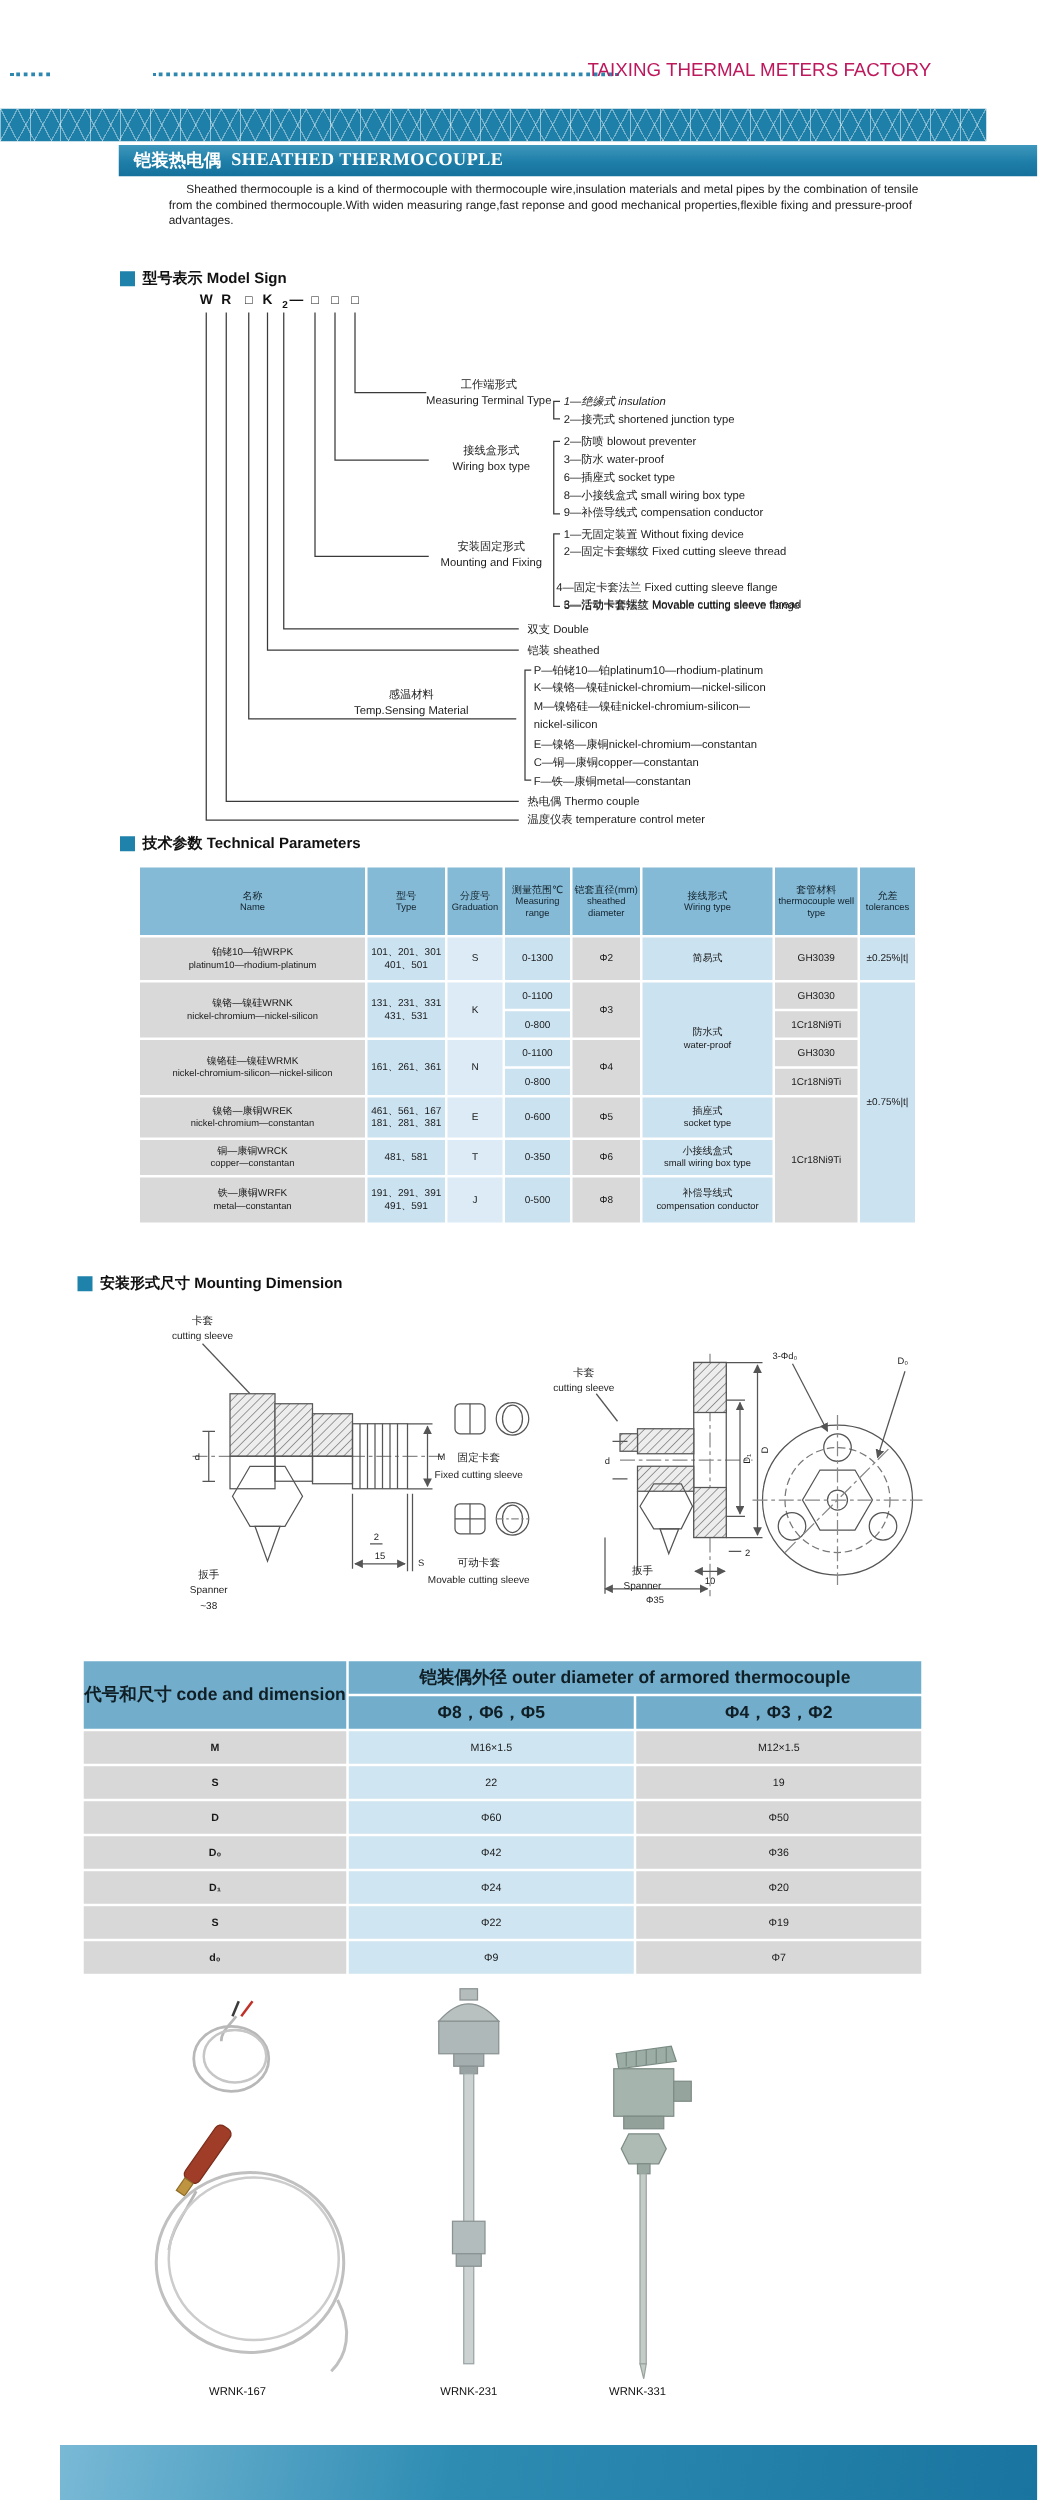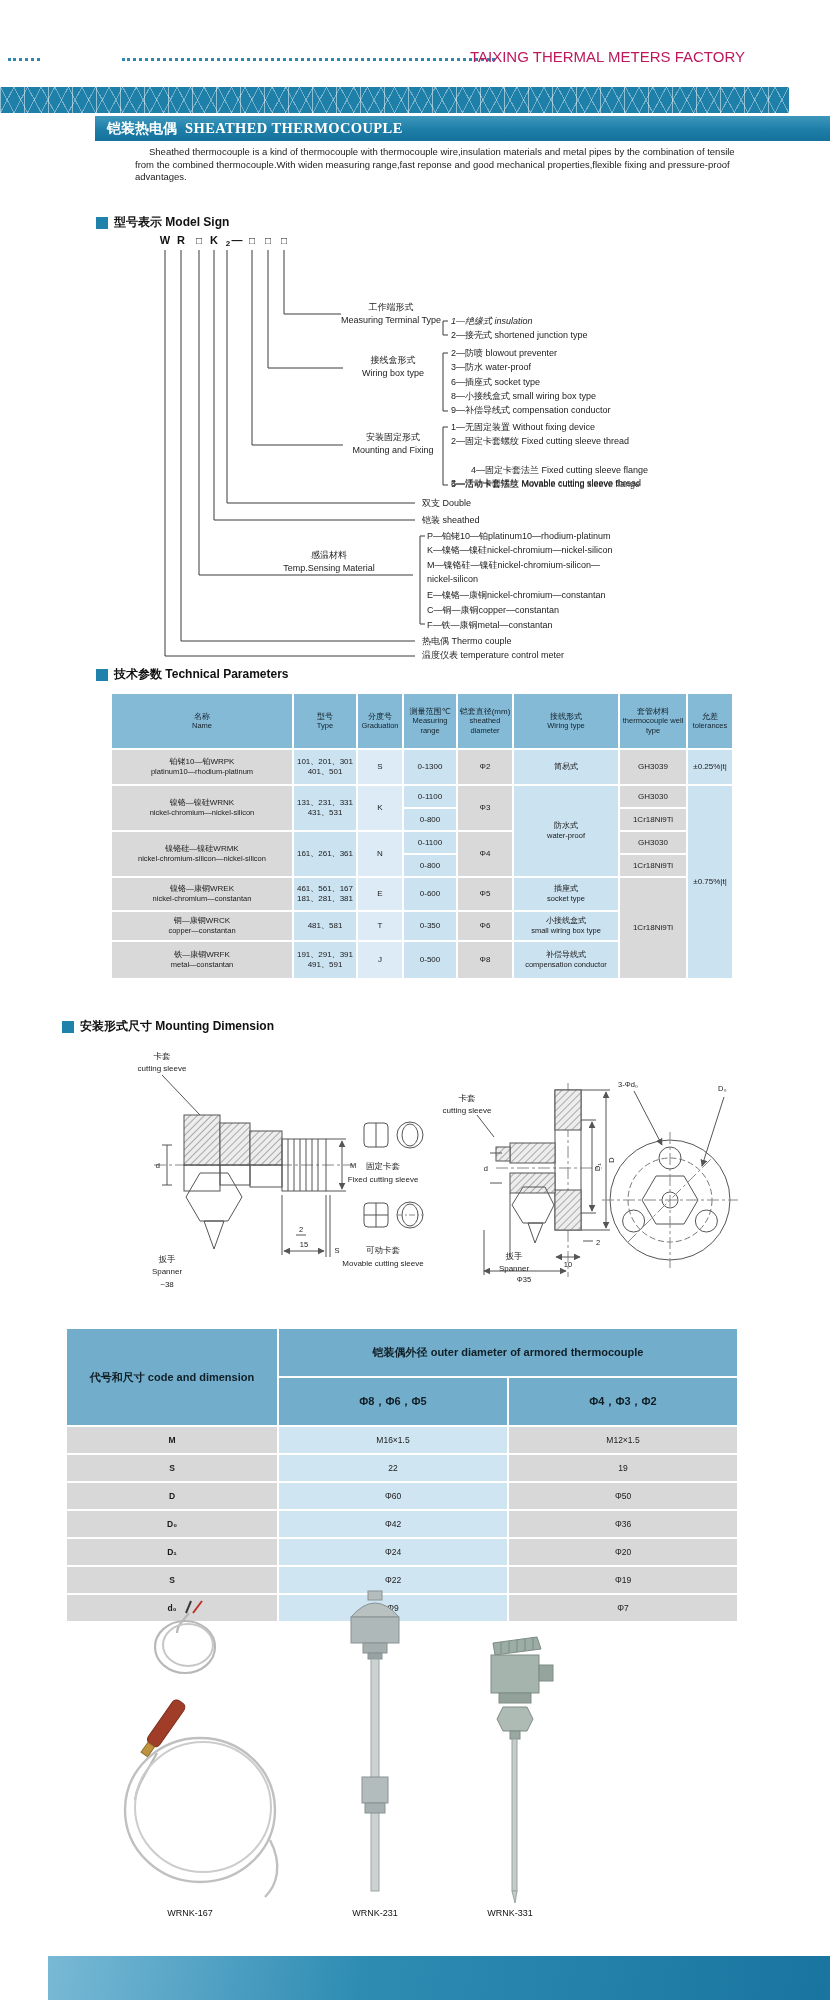--- a/index.html
+++ b/index.html
@@ -44,21 +44,21 @@
   .tech th{background:#85bad6;font-size:8px;color:#12222c;line-height:9.5px;}
   .tech th .he{font-size:7.5px;}
   .tech td{font-size:8px;line-height:10px;color:#1a1a1a;}
   .tech td .en{font-size:7.5px;}
   .bg-gray{background:#d9d9d9;}
   .bg-blue{background:#cbe2f0;}
   .bg-blue2{background:#dcebf5;}
   .c-tol{font-size:7.5px;}
 
   .dims{position:absolute;left:65px;top:1327px;table-layout:fixed;}
-  .dims th{background:#72aecb;font-size:11px;font-weight:bold;color:#101e26;padding:16px;}
+  .dims th{background:#72aecb;font-size:14px;font-weight:bold;color:#101e26;padding:0;}
   .dims td{text-align:center;font-size:8.5px;padding:0;color:#1a1a1a;}
   .dims .c0{background:#d8d8d8;font-weight:bold;}
   .dims .c1{background:#cfe5f1;}
   .dims .c2{background:#d8d8d8;}
 
   
   svg{display:block;}
   svg text{font-family:"Liberation Sans","DejaVu Sans",sans-serif;fill:#1c1c1c;}
   .prodwrap{position:absolute;left:65px;top:1585px;width:680px;height:345px;}
   .prod-label{position:absolute;width:80px;text-align:center;font-size:9px;color:#111;}
@@ -134,21 +134,21 @@
     <div class="opt" style="left:356px;top:160px;">8—小接线盒式 small wiring box type</div>
     <div class="opt" style="left:356px;top:174px;">9—补偿导线式 compensation conductor</div>
 
     <div class="glabel" style="left:250px;top:201px;width:96px;">
       <div>安装固定形式</div>
       <div>Mounting and Fixing</div>
     </div>
     <div class="opt" style="left:356px;top:191px;">1—无固定装置 Without fixing device</div>
     <div class="opt" style="left:356px;top:205px;">2—固定卡套螺纹 Fixed cutting sleeve thread</div>
     <div class="opt" style="left:356px;top:219px;margin-top:28px;">3—活动卡套螺纹 Movable cutting sleeve thread</div>
-    <div class="opt" style="left:376px;top:234px;text-align:right;">4—固定卡套法兰 Fixed cutting sleeve flange</div>
+    <div class="opt" style="left:350px;top:234px;text-align:right;">4—固定卡套法兰 Fixed cutting sleeve flange</div>
     <div class="opt" style="left:356px;top:248px;">5—活动卡套法兰 Movable cutting sleeve flange</div>
 
     <div class="opt" style="left:327px;top:267px;">双支 Double</div>
     <div class="opt" style="left:327px;top:284px;">铠装 sheathed</div>
 
     <div class="glabel" style="left:150px;top:319px;width:168px;">
       <div>感温材料</div>
       <div>Temp.Sensing Material</div>
     </div>
     <div class="opt" style="left:332px;top:300px;">P—铂铑10—铂platinum10—rhodium-platinum</div>

